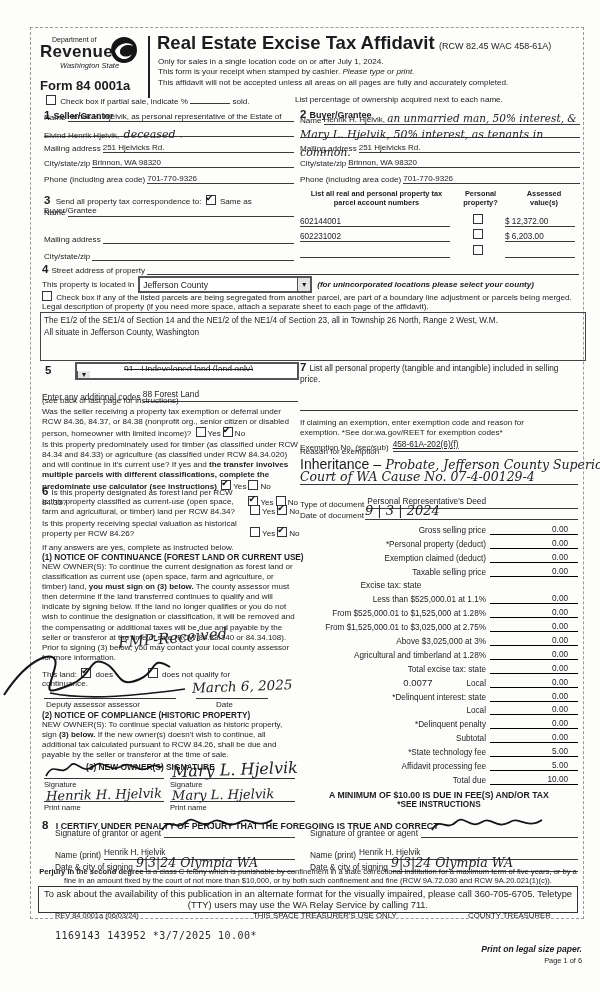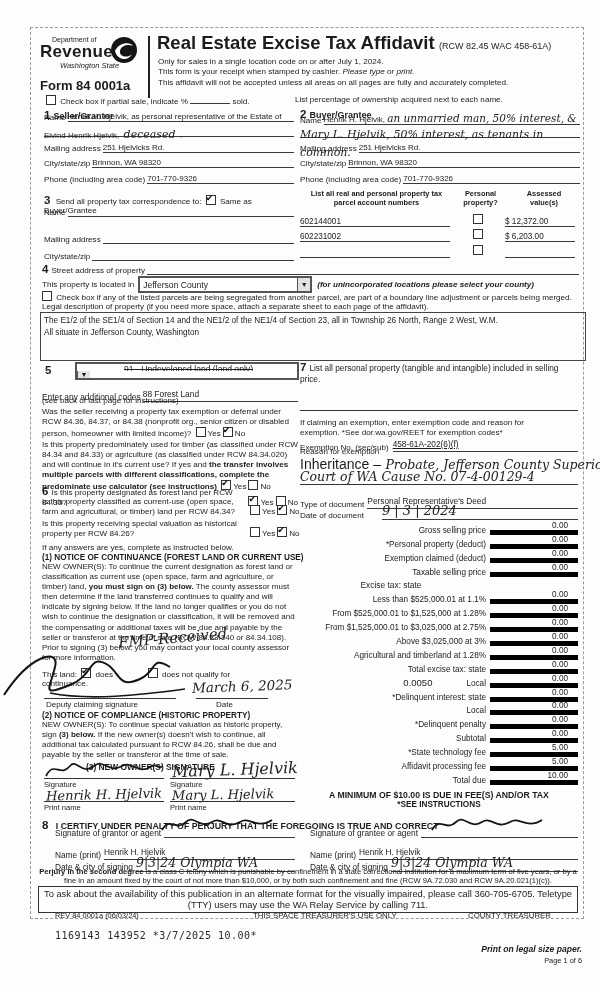--- a/index.html
+++ b/index.html
@@ -18,21 +18,21 @@
   .cb.checked::after{content:"✔";position:absolute;left:-1px;top:-3px;font-size:9px;color:#111;}
   .ans{white-space:nowrap;font-size:8.1px;}
   .hw{font-family:"DejaVu Serif",serif;font-style:italic;color:#222;}
   .strike{text-decoration:line-through;}
   .dd{border:2px solid #555;background:#fff;display:flex;align-items:center;height:13px;}
   .dd .dd-txt{flex:1;padding-left:3px;font-size:8.6px;white-space:nowrap;overflow:hidden;}
   .dd .dd-btn{width:12px;align-self:stretch;border-left:1px solid #555;background:#e3e3e3;font-size:7px;display:flex;align-items:center;justify-content:center;}
   .fee-row{display:flex;align-items:flex-end;height:13.9px;}
   .fee-label{flex:1;text-align:right;font-size:8.2px;padding-right:4px;white-space:nowrap;}
   .fee-prefix{font-size:9.5px;margin-right:34px;}
-  .fee-line{width:88px;border-bottom:5px solid #000000;display:flex;justify-content:flex-end;}
+  .fee-line{width:88px;border-bottom:1px solid #000000;display:flex;justify-content:flex-end;}
   .fee-value{font-size:8.2px;padding-right:10px;}
   .fee-heading .fee-label{text-align:center;padding-right:96px;font-size:8.4px;}
   .center{text-align:center;}
   .bold{font-weight:bold;}
   .it{font-style:italic;}
   svg.sig{position:absolute;overflow:visible;}
   .mono{font-family:"DejaVu Sans Mono",monospace;}
 </style>
 </head>
 <body>
@@ -227,21 +227,21 @@
     <span>does not qualify for</span>
   </div>
   <div class="abs sm" style="left:42px;top:679px;">continuance.</div>
   <svg class="sig" style="left:0px;top:645px;" width="300" height="56" viewBox="0 0 300 56">
     <path d="M4 50 C30 10,60 2,55 22 C50 44,40 52,70 40 C95 30,88 8,108 20 C120 28,118 44,140 34 C158 26,150 10,170 22" fill="none" stroke="#151515" stroke-width="2"></path>
     <path d="M50 48 C90 56,140 50,185 44" fill="none" stroke="#151515" stroke-width="1.6"></path>
   </svg>
   <div class="abs hw" style="left:192px;top:678px;font-size:13.5px;transform:rotate(-2deg);white-space:nowrap;">March 6, 2025</div>
   <div class="abs" style="left:44px;top:698px;width:132px;border-bottom:1px solid #333;"></div>
   <div class="abs" style="left:196px;top:698px;width:72px;border-bottom:1px solid #333;"></div>
-  <div class="abs" style="left:46px;top:700px;font-size:8px;">Deputy claiming signature</div>
+  <div class="abs" style="left:46px;top:700px;font-size:8px;">Deputy assessor assessor</div>
   <div class="abs" style="left:216px;top:700px;font-size:8px;">Date</div>
   <div class="abs bold" style="left:42px;top:711px;font-size:8.2px;">(2) NOTICE OF COMPLIANCE (HISTORIC PROPERTY)</div>
   <div class="abs" style="left:42px;top:720px;width:256px;font-size:8px;line-height:10px;">
     <span>NEW OWNER(S): To continue special valuation as historic property, sign </span><span class="bold">(3) below.</span><span> If the new owner(s) doesn't wish to continue, all additional tax calculated pursuant to RCW 84.26, shall be due and payable by the seller or transferor at the time of sale.</span>
   </div>
   <div class="abs bold" style="left:86px;top:762px;font-size:8.4px;">(3) NEW OWNER(S) SIGNATURE</div>
 
   <svg class="sig" style="left:44px;top:758px;" width="120" height="24" viewBox="0 0 120 24">
     <path d="M2 18 C10 2,16 20,26 8 C32 0,38 18,50 8 C60 0,64 16,78 8 C88 2,94 18,108 8 C112 5,116 12,118 8" fill="none" stroke="#151515" stroke-width="1.7"></path>
   </svg>
@@ -276,21 +276,21 @@
     <span class="hw" style="font-size:12.5px;">Probate, Jefferson County Superior</span>
   </div>
   <div class="abs hw" style="left:300px;top:469px;font-size:12.5px;white-space:nowrap;">Court of WA Cause No. 07-4-00129-4</div>
   <div class="abs" style="left:300px;top:484px;width:278px;border-bottom:1px solid #333;"></div>
   <div class="abs row" style="left:300px;top:490px;width:278px;">
     <span class="lbl">Type of document</span>
     <span class="u grow" style="margin-left:3px;"><span style="font-size:8.3px;">Personal Representative's Deed</span></span>
   </div>
   <div class="abs row" style="left:300px;top:501px;width:278px;">
     <span class="lbl">Date of document</span>
-    <span class="u grow" style="margin-left:18px;"><span class="hw" style="font-size:13px;">9 | 3 | 2024</span></span>
+    <span class="u grow" style="margin-left:1px;"><span class="hw" style="font-size:13px;">9 | 3 | 2024</span></span>
   </div>
 
   <div class="abs" style="left:300px;top:521px;width:278px;" id="fees-rows">
       <div class="fee-row">
         <span class="fee-label"><span>Gross selling price</span></span>
         <span class="fee-line">
           <span class="fee-value">0.00</span>
         </span>
       </div>
       <div class="fee-row">
@@ -344,21 +344,21 @@
           <span class="fee-value">0.00</span>
         </span>
       </div>
       <div class="fee-row">
         <span class="fee-label"><span>Total excise tax: state</span></span>
         <span class="fee-line">
           <span class="fee-value">0.00</span>
         </span>
       </div>
       <div class="fee-row">
-        <span class="fee-label"><span class="fee-prefix">0.0050</span><span>Local</span></span>
+        <span class="fee-label"><span class="fee-prefix">0.0077</span><span>Local</span></span>
         <span class="fee-line">
           <span class="fee-value">0.00</span>
         </span>
       </div>
       <div class="fee-row">
         <span class="fee-label"><span>*Delinquent interest: state</span></span>
         <span class="fee-line">
           <span class="fee-value">0.00</span>
         </span>
       </div>

